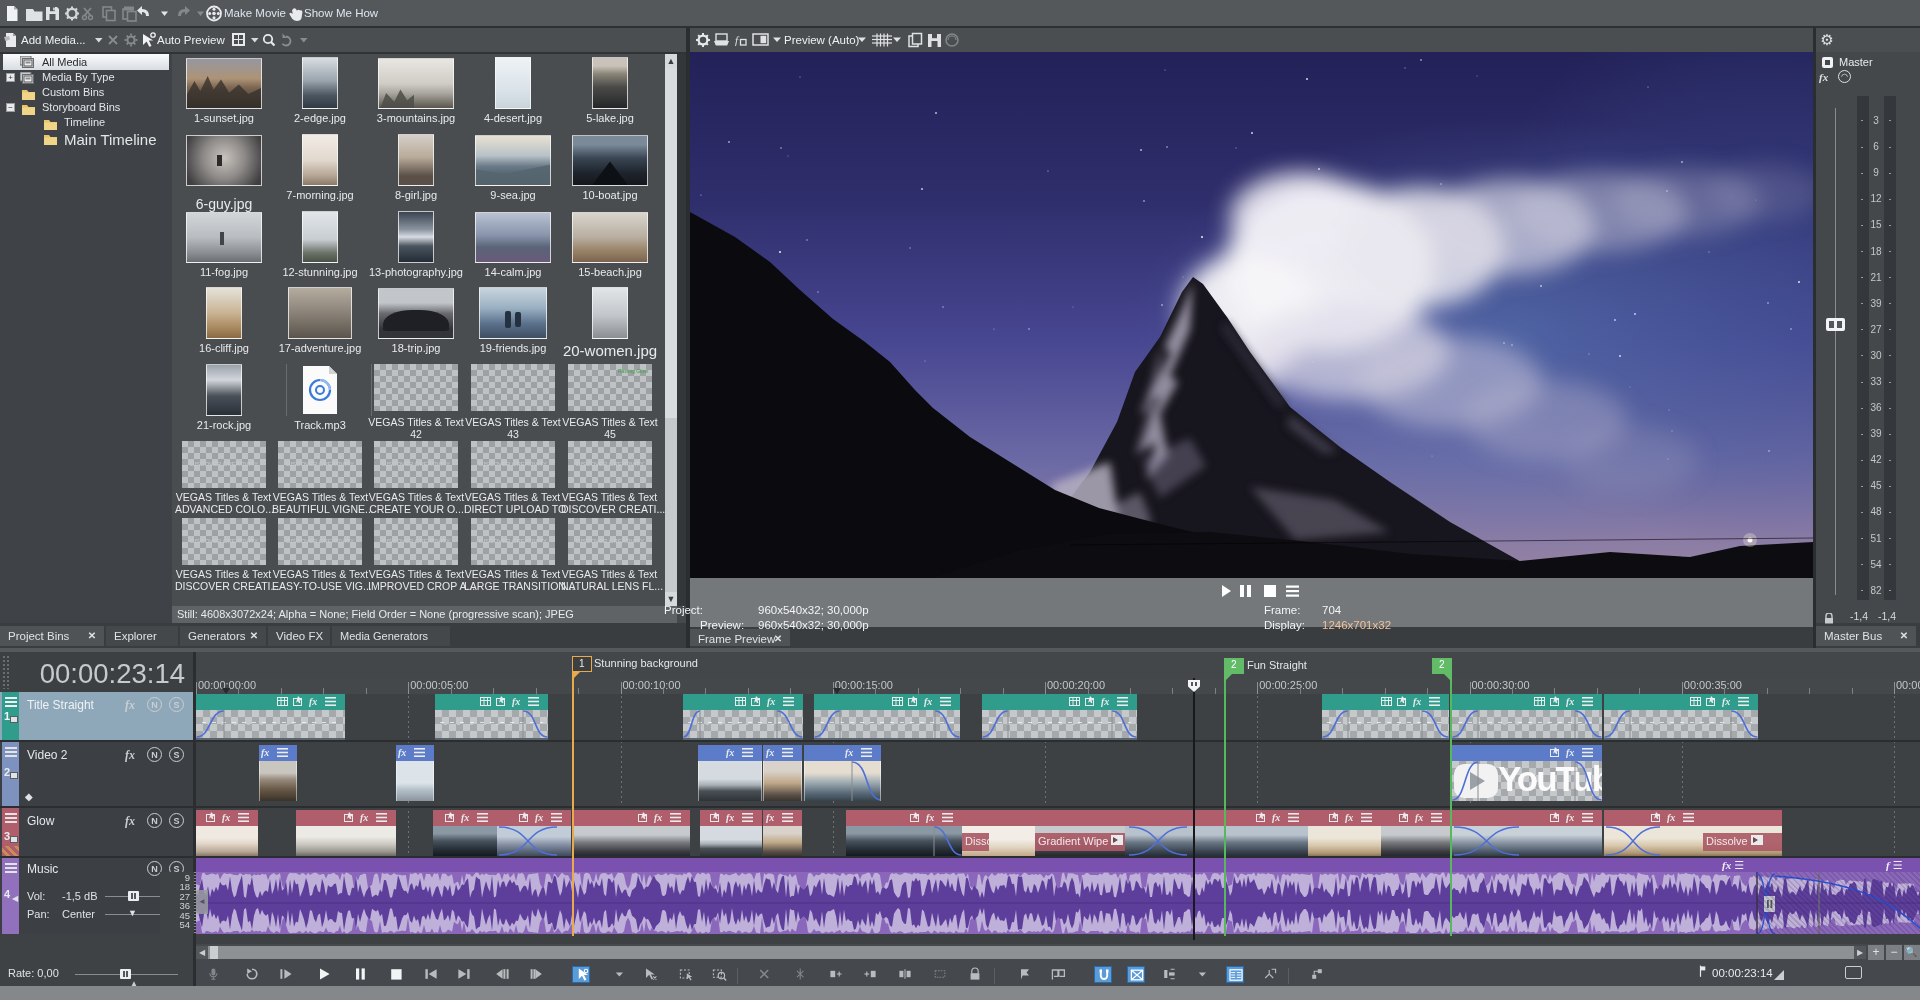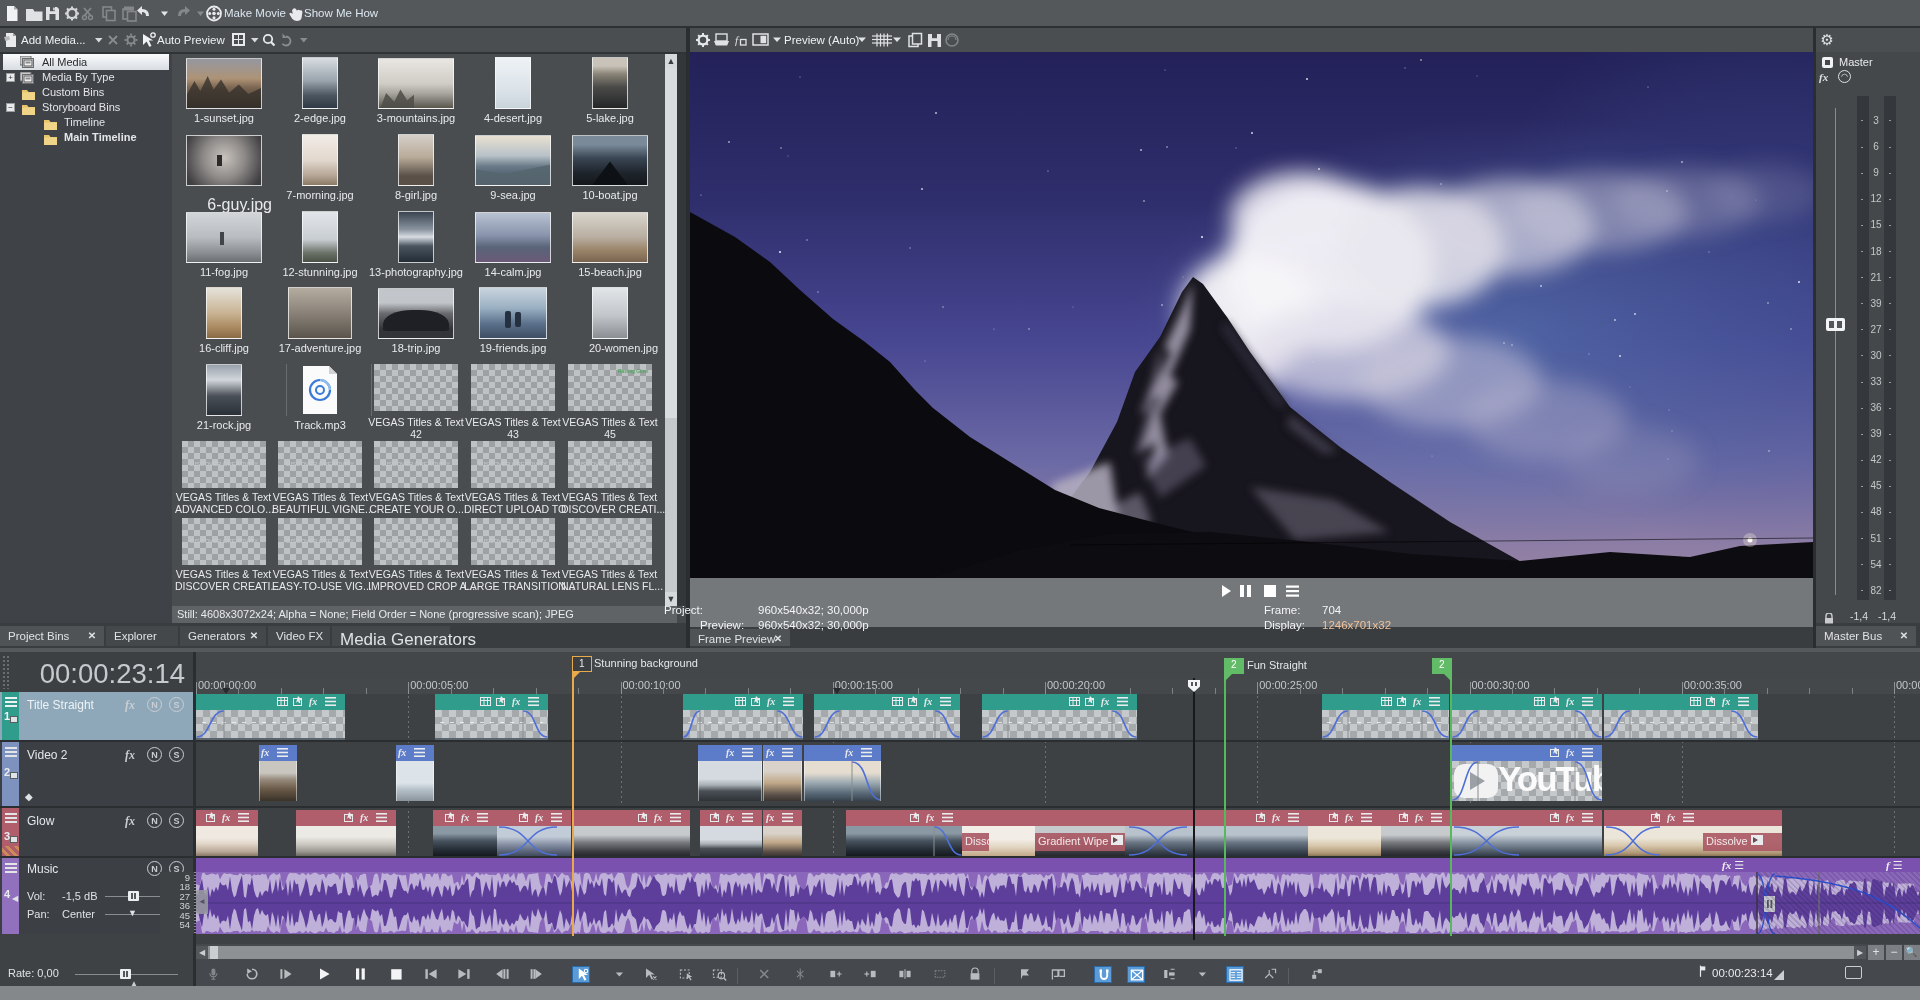--- a/index.html
+++ b/index.html
@@ -204,39 +204,39 @@
 <div class="t" style="left:42px;top:101px;width:130px;height:13px;color:#e4e6e8;font-size:11px;">Storyboard Bins</div>
 <div style="left:44px;top:116px;width:13px;height:12px;"><svg width="13" height="12" viewBox="0 0 13 12">
       <path d="M0 2 h5 l1.5 2 H13 v8 H0 z" fill="#e8c56a"></path>
       <path d="M0 4.5 h13 v7.5 H0 z" fill="#f0d488"></path>
     </svg></div>
 <div class="t" style="left:64px;top:116px;width:100px;height:13px;color:#e4e6e8;font-size:11px;">Timeline</div>
 <div style="left:44px;top:131px;width:13px;height:12px;"><svg width="13" height="12" viewBox="0 0 13 12">
       <path d="M0 2 h5 l1.5 2 H13 v8 H0 z" fill="#e8c56a"></path>
       <path d="M0 4.5 h13 v7.5 H0 z" fill="#f0d488"></path>
     </svg></div>
-<div class="t" style="left:64px;top:131px;width:110px;height:13px;color:#e4e6e8;font-size:11px;font-weight:bold;">Main Timeline</div>
+<div class="t" style="left:64px;top:131px;width:110px;height:13px;color:#e4e6e8;font-size:15px;">Main Timeline</div>
 <div style="left:186px;top:58px;width:76px;height:51px;background:linear-gradient(180deg,#9597a0,#ad9376 40%,#7d6753 58%,#2e2a26);border:1px solid rgba(250,250,250,.75);overflow:hidden;">
     <div style="left:0;top:14px;width:100%;height:36px;background:#37322c;clip-path:polygon(0 60%,10% 22%,18% 50%,28% 8%,36% 46%,46% 18%,57% 55%,70% 32%,83% 58%,100% 42%,100% 100%,0 100%);opacity:.8;"></div>
   </div>
 <div class="t" style="left:176px;top:112px;width:96px;height:12px;color:#e8eaec;font-size:11px;text-align:center;">1-sunset.jpg</div>
 <div style="left:302px;top:57px;width:36px;height:52px;background:linear-gradient(180deg,#d8dde2,#9aa5ad 45%,#4a5560 75%,#2f3a45);border:1px solid rgba(250,250,250,.75);overflow:hidden;"></div>
 <div class="t" style="left:272px;top:112px;width:96px;height:12px;color:#e8eaec;font-size:11px;text-align:center;">2-edge.jpg</div>
 <div style="left:378px;top:58px;width:76px;height:51px;background:linear-gradient(180deg,#e8e6e0,#cfcdc6 50%,#a8a69e 70%,#5a564e);border:1px solid rgba(250,250,250,.75);overflow:hidden;">
     <div style="left:1px;top:27px;width:34px;height:23px;background:#4e4c46;clip-path:polygon(0 100%,18% 30%,42% 68%,60% 15%,80% 62%,100% 38%,100% 100%);opacity:.85;"></div>
   </div>
 <div class="t" style="left:368px;top:112px;width:96px;height:12px;color:#e8eaec;font-size:11px;text-align:center;">3-mountains.jpg</div>
 <div style="left:495px;top:57px;width:36px;height:52px;background:linear-gradient(180deg,#eef2f5,#dce4ea 60%,#c9d4da);border:1px solid rgba(250,250,250,.75);overflow:hidden;"></div>
 <div class="t" style="left:465px;top:112px;width:96px;height:12px;color:#e8eaec;font-size:11px;text-align:center;">4-desert.jpg</div>
 <div style="left:592px;top:57px;width:36px;height:52px;background:linear-gradient(180deg,#c8c2b8 16%,#8a8578 32%,#4a4a48 58%,#242628);border:1px solid rgba(250,250,250,.75);overflow:hidden;"></div>
 <div class="t" style="left:562px;top:112px;width:96px;height:12px;color:#e8eaec;font-size:11px;text-align:center;">5-lake.jpg</div>
 <div style="left:186px;top:135px;width:76px;height:51px;background:radial-gradient(circle at 50% 45%,#c9c3bd 0%,#8d8a88 45%,#3f3e40 90%);border:1px solid rgba(250,250,250,.75);overflow:hidden;">
     <div style="left:40%;top:38%;width:5px;height:11px;background:#2e2c2a;"></div>
   </div>
-<div class="t" style="left:176px;top:196px;width:96px;height:12px;color:#e8eaec;font-size:16px;text-align:right;">6-guy.jpg</div>
+<div class="t" style="left:176px;top:196px;width:96px;height:12px;color:#e8eaec;font-size:14px;text-align:center;">6-guy.jpg</div>
 <div style="left:302px;top:134px;width:36px;height:52px;background:linear-gradient(180deg,#f2ece6,#e2d8ce 50%,#b8a898 80%,#8a7a66);border:1px solid rgba(250,250,250,.75);overflow:hidden;"></div>
 <div class="t" style="left:272px;top:188.8px;width:96px;height:12px;color:#e8eaec;font-size:11px;text-align:center;">7-morning.jpg</div>
 <div style="left:398px;top:134px;width:36px;height:52px;background:linear-gradient(180deg,#d5cfc8,#b8aa98 45%,#5a5048 82%);border:1px solid rgba(250,250,250,.75);overflow:hidden;"></div>
 <div class="t" style="left:368px;top:188.8px;width:96px;height:12px;color:#e8eaec;font-size:11px;text-align:center;">8-girl.jpg</div>
 <div style="left:475px;top:135px;width:76px;height:51px;background:linear-gradient(180deg,#e8e0d2,#b8c2c8 40%,#6a7a88 62%,#3a4a58);border:1px solid rgba(250,250,250,.75);overflow:hidden;">
     <div style="left:0;top:24px;width:100%;height:27px;background:#57666f;clip-path:polygon(0 35%,38% 52%,100% 18%,100% 100%,0 100%);opacity:.9;"></div>
   </div>
 <div class="t" style="left:465px;top:188.8px;width:96px;height:12px;color:#e8eaec;font-size:11px;text-align:center;">9-sea.jpg</div>
 <div style="left:572px;top:135px;width:76px;height:51px;background:linear-gradient(180deg,#7a8a98 18%,#3a4654 45%,#1e242c 75%,#15181c);border:1px solid rgba(250,250,250,.75);overflow:hidden;">
     <div style="left:26%;top:52%;width:48%;height:48%;background:#0d1115;clip-path:polygon(0 100%,50% 0,100% 100%);"></div>
@@ -261,21 +261,21 @@
 <div style="left:378px;top:288px;width:76px;height:51px;background:linear-gradient(180deg,#c2c6ca 28%,#6a6a6e 50%,#32343a 82%);border:1px solid rgba(250,250,250,.75);overflow:hidden;">
     <div style="left:6%;top:42%;width:88%;height:44%;background:#1e2026;border-radius:45% 45% 8% 8%/65% 65% 8% 8%;"></div>
   </div>
 <div class="t" style="left:368px;top:342.4px;width:96px;height:12px;color:#e8eaec;font-size:11px;text-align:center;">18-trip.jpg</div>
 <div style="left:479px;top:287px;width:68px;height:52px;background:linear-gradient(180deg,#c9d4de,#9ab0c2 40%,#5a708a 72%,#3e4e62);border:1px solid rgba(250,250,250,.75);overflow:hidden;">
     <div style="left:38%;top:45%;width:6px;height:17px;background:#243140;border-radius:2px;"></div>
     <div style="left:53%;top:48%;width:6px;height:15px;background:#243140;border-radius:2px;"></div>
   </div>
 <div class="t" style="left:465px;top:342.4px;width:96px;height:12px;color:#e8eaec;font-size:11px;text-align:center;">19-friends.jpg</div>
 <div style="left:592px;top:287px;width:36px;height:52px;background:linear-gradient(180deg,#e2e5e8,#c2c6ca 55%,#8a8e92);border:1px solid rgba(250,250,250,.75);overflow:hidden;"></div>
-<div class="t" style="left:562px;top:342.4px;width:96px;height:12px;color:#e8eaec;font-size:11px;text-align:right;">20-women.jpg</div>
+<div class="t" style="left:562px;top:342.4px;width:96px;height:12px;color:#e8eaec;font-size:15px;text-align:center;">20-women.jpg</div>
 <div style="left:206px;top:364px;width:36px;height:52px;background:linear-gradient(180deg,#9aa2ac,#d2d6dc 30%,#4a5058 62%,#2a3038);border:1px solid rgba(250,250,250,.75);"></div>
 <div class="t" style="left:176px;top:419.2px;width:96px;height:12px;color:#e8eaec;font-size:11px;text-align:center;">21-rock.jpg</div>
 <div style="left:286px;top:364px;width:1px;height:52px;background:#6a6d70;"></div>
 <div style="left:371px;top:364px;width:1px;height:52px;background:#6a6d70;"></div>
 <div style="left:301px;top:366.2px;width:38px;height:48px;"><svg width="38" height="48" viewBox="0 0 38 48">
       <path d="M2 0 h26 l8 8 v40 h-34 z" fill="#fbfbfb"></path>
       <path d="M28 0 l8 8 h-8 z" fill="#d0d2d4"></path>
 <circle cx="19" cy="24" r="10" fill="none" stroke="#3a7ad8" stroke-width="2.2"></circle>
       <circle cx="19" cy="24" r="4" fill="none" stroke="#3a7ad8" stroke-width="2"></circle>
       <path d="M19 14 a10 10 0 0 1 10 10" fill="none" stroke="#90bcee" stroke-width="2.2"></path>
@@ -343,21 +343,21 @@
 <div class="t" style="left:8px;top:630px;width:94px;height:13px;color:#dfe2e4;font-size:11.5px;">Project Bins</div>
 <div class="ic" style="left:86px;top:630px;width:12px;height:12px;color:#dfe2e4;font-size:10px;line-height:12px;font-weight:bold;">✕</div>
 <div style="left:106px;top:626px;width:72px;height:20px;background:#45484b;"></div>
 <div class="t" style="left:114px;top:630px;width:62px;height:13px;color:#dfe2e4;font-size:11.5px;">Explorer</div>
 <div style="left:180px;top:626px;width:86px;height:20px;background:#45484b;"></div>
 <div class="t" style="left:188px;top:630px;width:76px;height:13px;color:#dfe2e4;font-size:11.5px;">Generators</div>
 <div class="ic" style="left:248px;top:630px;width:12px;height:12px;color:#dfe2e4;font-size:10px;line-height:12px;font-weight:bold;">✕</div>
 <div style="left:268px;top:626px;width:62px;height:20px;background:#45484b;"></div>
 <div class="t" style="left:276px;top:630px;width:52px;height:13px;color:#dfe2e4;font-size:11.5px;">Video FX</div>
 <div style="left:332px;top:626px;width:118px;height:20px;background:#45484b;"></div>
-<div class="t" style="left:340px;top:630px;width:108px;height:13px;color:#dfe2e4;font-size:17px;">Media Generators</div>
+<div class="t" style="left:340px;top:630px;width:108px;height:13px;color:#dfe2e4;font-size:11px;">Media Generators</div>
 <div style="left:690px;top:629px;width:100px;height:17px;background:#505356;"></div>
 <div class="t" style="left:698px;top:633px;width:90px;height:13px;color:#dfe2e4;font-size:11.5px;">Frame Preview</div>
 <div class="ic" style="left:772px;top:633px;width:12px;height:12px;color:#dfe2e4;font-size:10px;line-height:12px;font-weight:bold;">✕</div>
 <div style="left:1816px;top:626px;width:100px;height:20px;background:#505356;"></div>
 <div class="t" style="left:1824px;top:630px;width:90px;height:13px;color:#dfe2e4;font-size:11.5px;">Master Bus</div>
 <div class="ic" style="left:1898px;top:630px;width:12px;height:12px;color:#dfe2e4;font-size:10px;line-height:12px;font-weight:bold;">✕</div>
 <div style="left:690px;top:52px;width:1123px;height:526px;overflow:hidden;"><svg width="1123" height="526" viewBox="0 0 1123 526">
 <defs>
 <linearGradient id="sky" x1="0" y1="0" x2="0" y2="1">
 <stop offset="0" stop-color="#232158"></stop>

